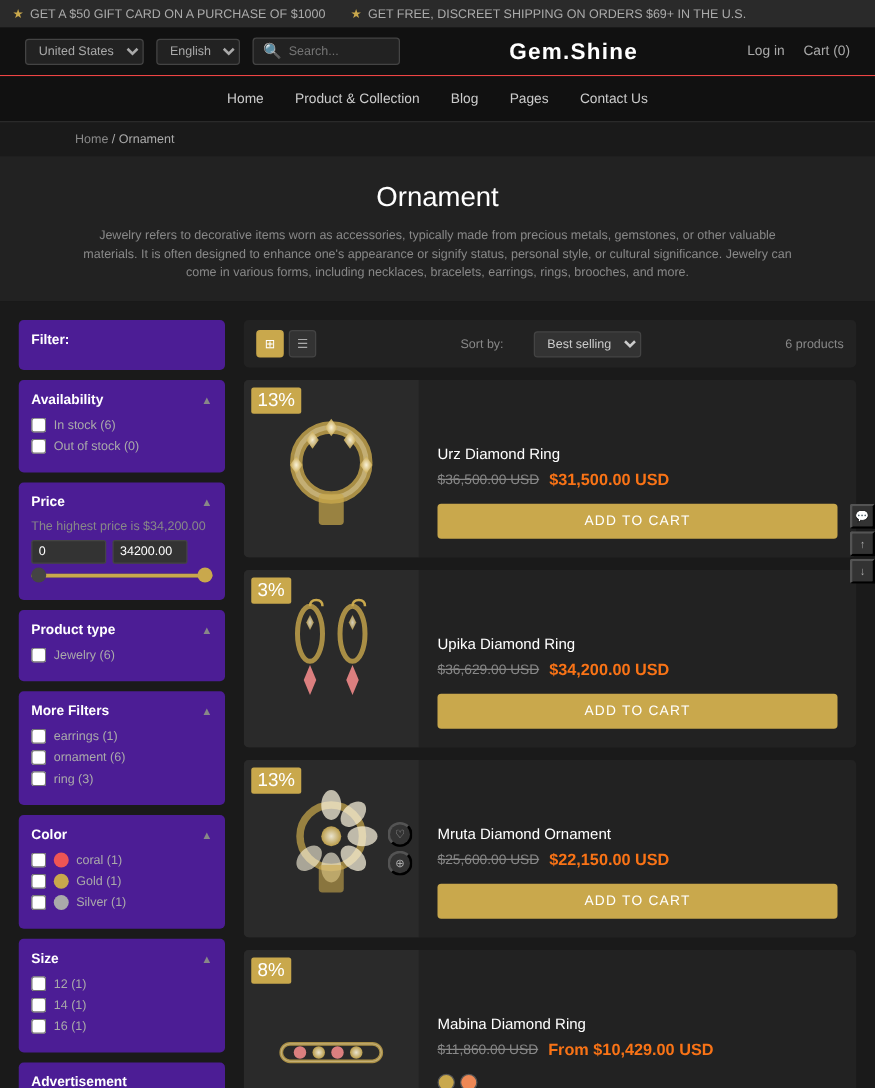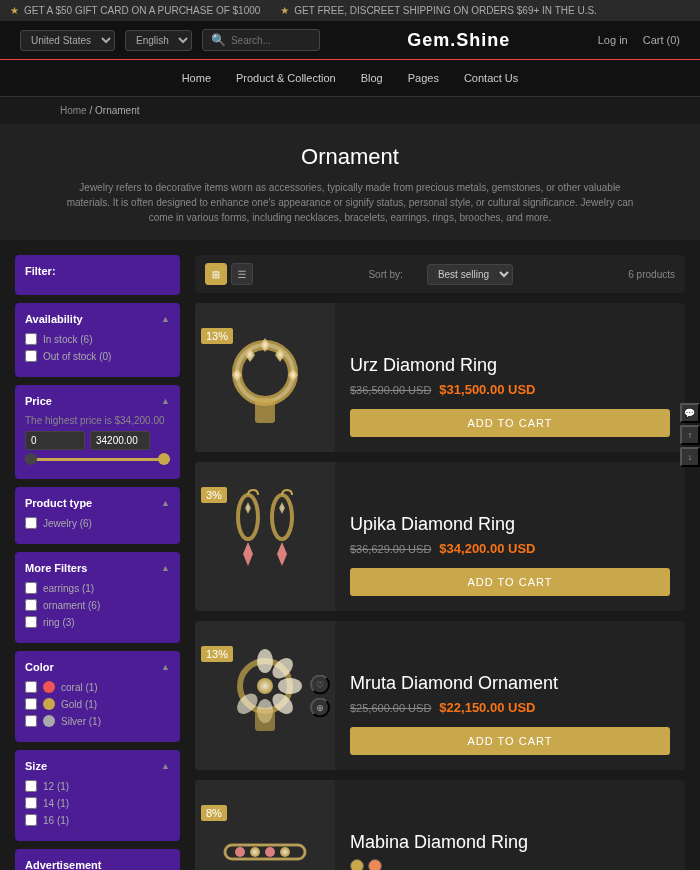--- a/index.html
+++ b/index.html
@@ -66,25 +66,25 @@
     .view-btn { width: 22px; height: 22px; background: #333; border: 1px solid #444; border-radius: 3px; display: flex; align-items: center; justify-content: center; cursor: pointer; font-size: 10px; color: #aaa; }
     .view-btn.active { background: #c9a84c; color: #fff; border-color: #c9a84c; }
     .sort-area { display: flex; align-items: center; gap: 24px; font-size: 10px; color: #888; }
     .sort-select { background: #333; border: 1px solid #444; color: #ccc; font-size: 10px; padding: 3px 6px; border-radius: 3px; }
     .product-count { font-size: 10px; color: #888; }
 
     
     .product-list { display: flex; flex-direction: column; gap: 10px; }
     .product-card { background: #222; border-radius: 4px; display: flex; gap: 0; overflow: hidden; position: relative; }
     .product-image { width: 140px; flex-shrink: 0; background: #2a2a2a; display: flex; align-items: center; justify-content: center; min-height: 140px; position: relative; }
-    .badge { position: absolute; top: 6px; left: 6px; background: #c9a84c; color: #fff; font-size: 11px; padding: 2px 5px; border-radius: 2px; z-index: 2; margin-top: 19px; }
+    .badge { position: absolute; top: 6px; left: 6px; background: #c9a84c; color: #fff; font-size: 15px; padding: 2px 5px; border-radius: 2px; z-index: 2; }
     .product-actions { position: absolute; right: 5px; top: 50%; transform: translateY(-50%); display: flex; flex-direction: column; gap: 3px; }
     .action-btn { width: 20px; height: 20px; background: #333; border-radius: 50%; display: flex; align-items: center; justify-content: center; font-size: 9px; color: #aaa; cursor: pointer; }
     .product-info { padding: 15px 15px; flex: 1; display: flex; flex-direction: column; justify-content: center; }
-    .product-name { font-size: 18px; color: #fff; margin-bottom: 6px; font-weight: 500; margin-top: 37px; }
+    .product-name { font-size: 12px; color: #fff; margin-bottom: 6px; font-weight: 500; margin-top: 37px; }
     .product-price { display: flex; gap: 8px; align-items: center; margin-bottom: 12px; }
     .price-old { font-size: 11px; color: #888; text-decoration: line-through; }
     .price-new { font-size: 13px; color: #f97316; font-weight: bold; }
     .btn-cart { background: #c9a84c; color: #fff; border: none; padding: 8px 20px; font-size: 11px; border-radius: 3px; cursor: pointer; letter-spacing: 1px; text-transform: uppercase; }
     .color-swatches { display: flex; gap: 4px; margin-bottom: 8px; }
     .swatch { width: 14px; height: 14px; border-radius: 50%; border: 1px solid #555; cursor: pointer; }
     .swatch.yellow { background: #c9a84c; }
     .swatch.orange { background: #e85; }
 
     
@@ -400,20 +400,24 @@
             <rect x="15" y="48" width="80" height="14" rx="7" fill="none" stroke="#c9a84c" stroke-width="3" opacity="0.8"></rect>
             <circle cx="30" cy="55" r="5" fill="#e88" opacity="0.9"></circle>
             <circle cx="45" cy="55" r="5" fill="url(#g4)" opacity="0.9"></circle>
             <circle cx="60" cy="55" r="5" fill="#e88" opacity="0.9"></circle>
             <circle cx="75" cy="55" r="5" fill="url(#g4)" opacity="0.9"></circle>
             <rect x="15" y="48" width="80" height="14" rx="7" fill="none" stroke="#fff8e1" stroke-width="1" opacity="0.3"></rect>
           </svg>
         </div>
         <div class="product-info">
           <div class="product-name">Mabina Diamond Ring</div>
+          <div class="product-price">
+            <span class="price-old">$11,860.00 USD</span>
+            <span class="price-new">From $10,429.00 USD</span>
+          </div>
           <div class="color-swatches">
             <span class="swatch yellow"></span>
             <span class="swatch orange"></span>
           </div>
           <button class="btn-cart">ADD TO CART</button>
         </div>
       </div>
 
     </div>
 

